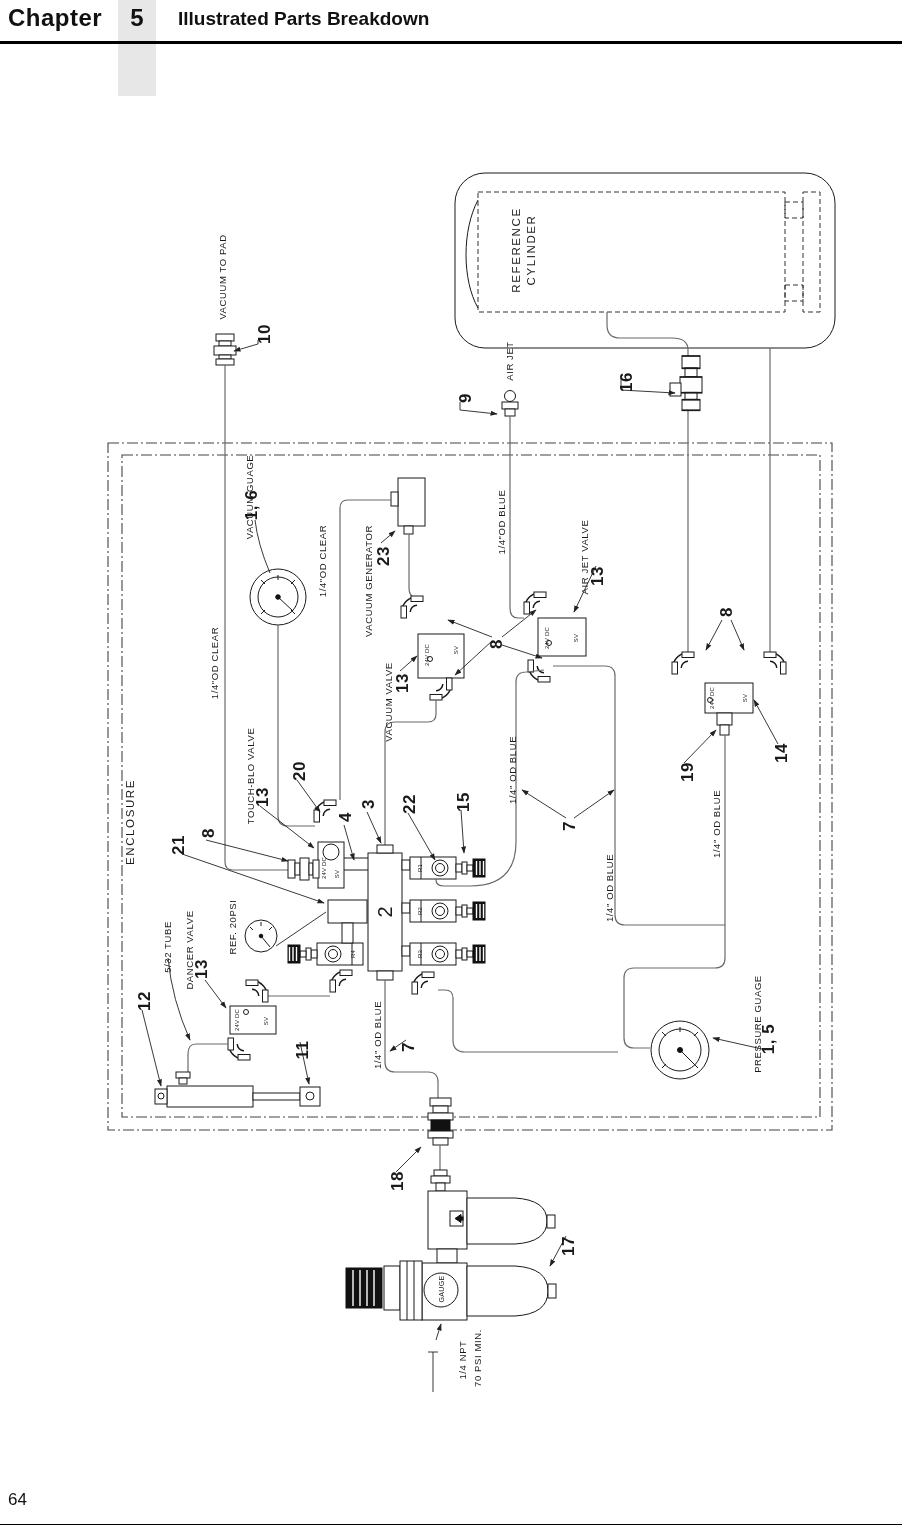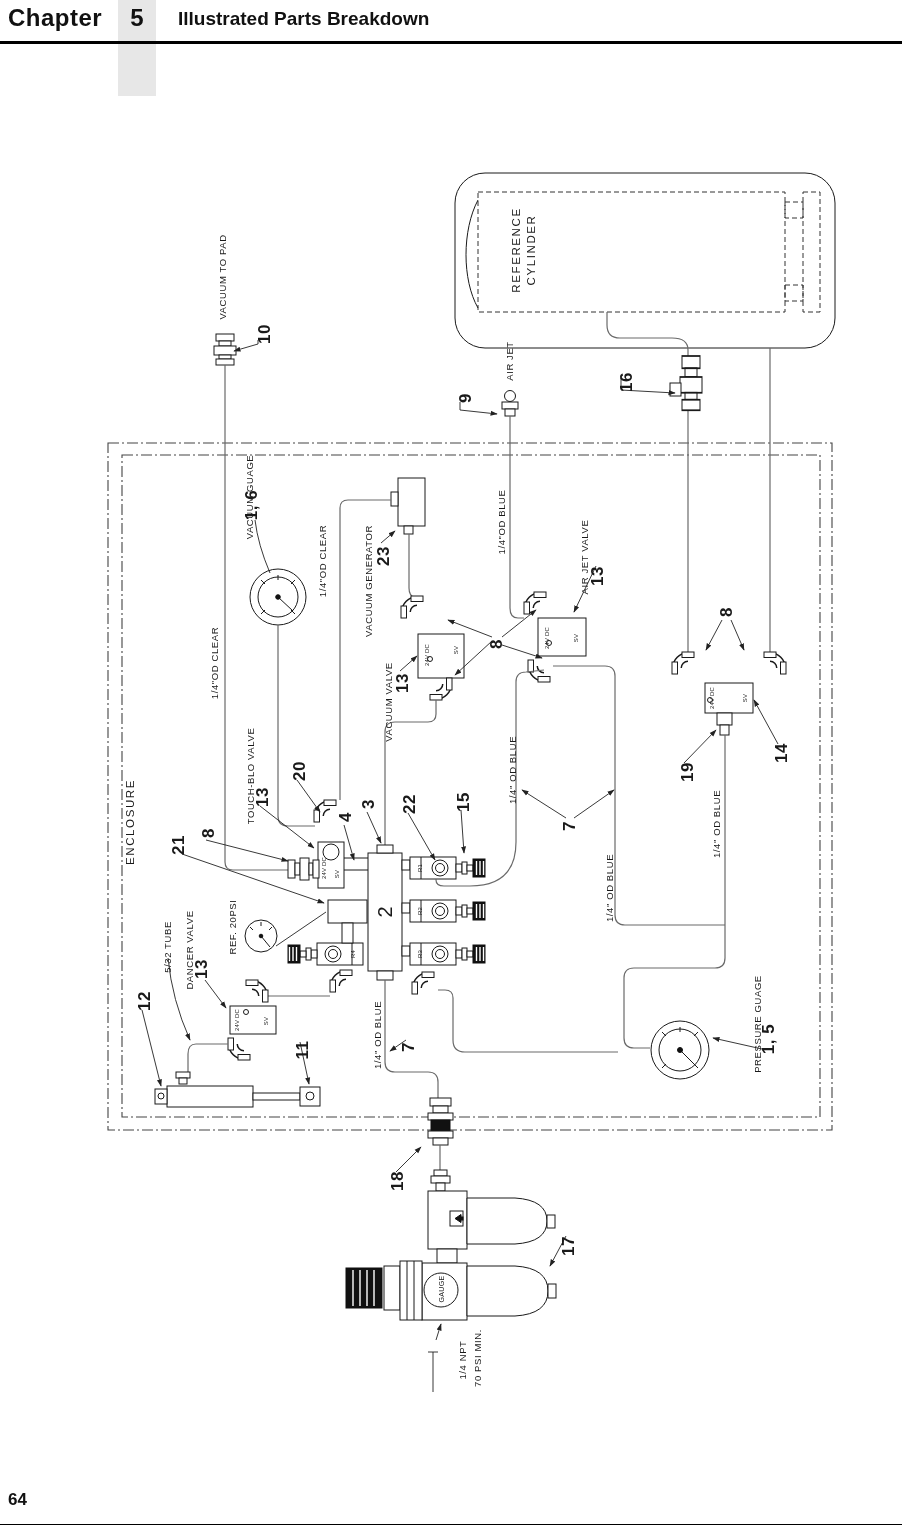--- a/index.html
+++ b/index.html
@@ -17,21 +17,21 @@
   .dlabel{position:absolute;transform:translate(-50%,-50%) rotate(-90deg);white-space:nowrap;color:#1a1a1a;}
   .lbl{font-size:9.5px;letter-spacing:.6px;}
   .lbl2{font-size:11.5px;letter-spacing:1.6px;}
   .callout{font-size:17px;font-weight:bold;letter-spacing:.5px;}
   .tiny{font-size:6px;letter-spacing:.2px;}
   .tiny2{font-size:7px;letter-spacing:.3px;}
   .bignum{font-size:20px;}
   
   .caption{position:absolute;left:0;top:1398px;width:902px;text-align:center;font-size:20px;font-weight:bold;}
   .footer-rule{position:absolute;left:0;top:1524px;width:902px;height:1px;background:#000;}
-  .page-number{position:absolute;left:8px;top:1490px;font-size:17px;font-weight:bold;}
+  .page-number{position:absolute;left:8px;top:1490px;font-size:17px;}
   
   .ln{stroke:#1a1a1a;stroke-width:1;fill:none;}
   .fw{stroke:#1a1a1a;stroke-width:1;fill:#fff;}
   .tube{stroke:#6a6a6a;stroke-width:1.2;fill:none;}
   .dash{stroke:#333;stroke-width:1;fill:none;stroke-dasharray:5 3;}
   .dashdot{stroke:#444;stroke-width:1.1;fill:none;stroke-dasharray:11 3 2 3;}
   .leader{stroke:#222;stroke-width:.9;fill:none;}
   .dark{fill:#111;stroke:#111;}
   .wline{stroke:#fff;stroke-width:1.4;}
 </style>

